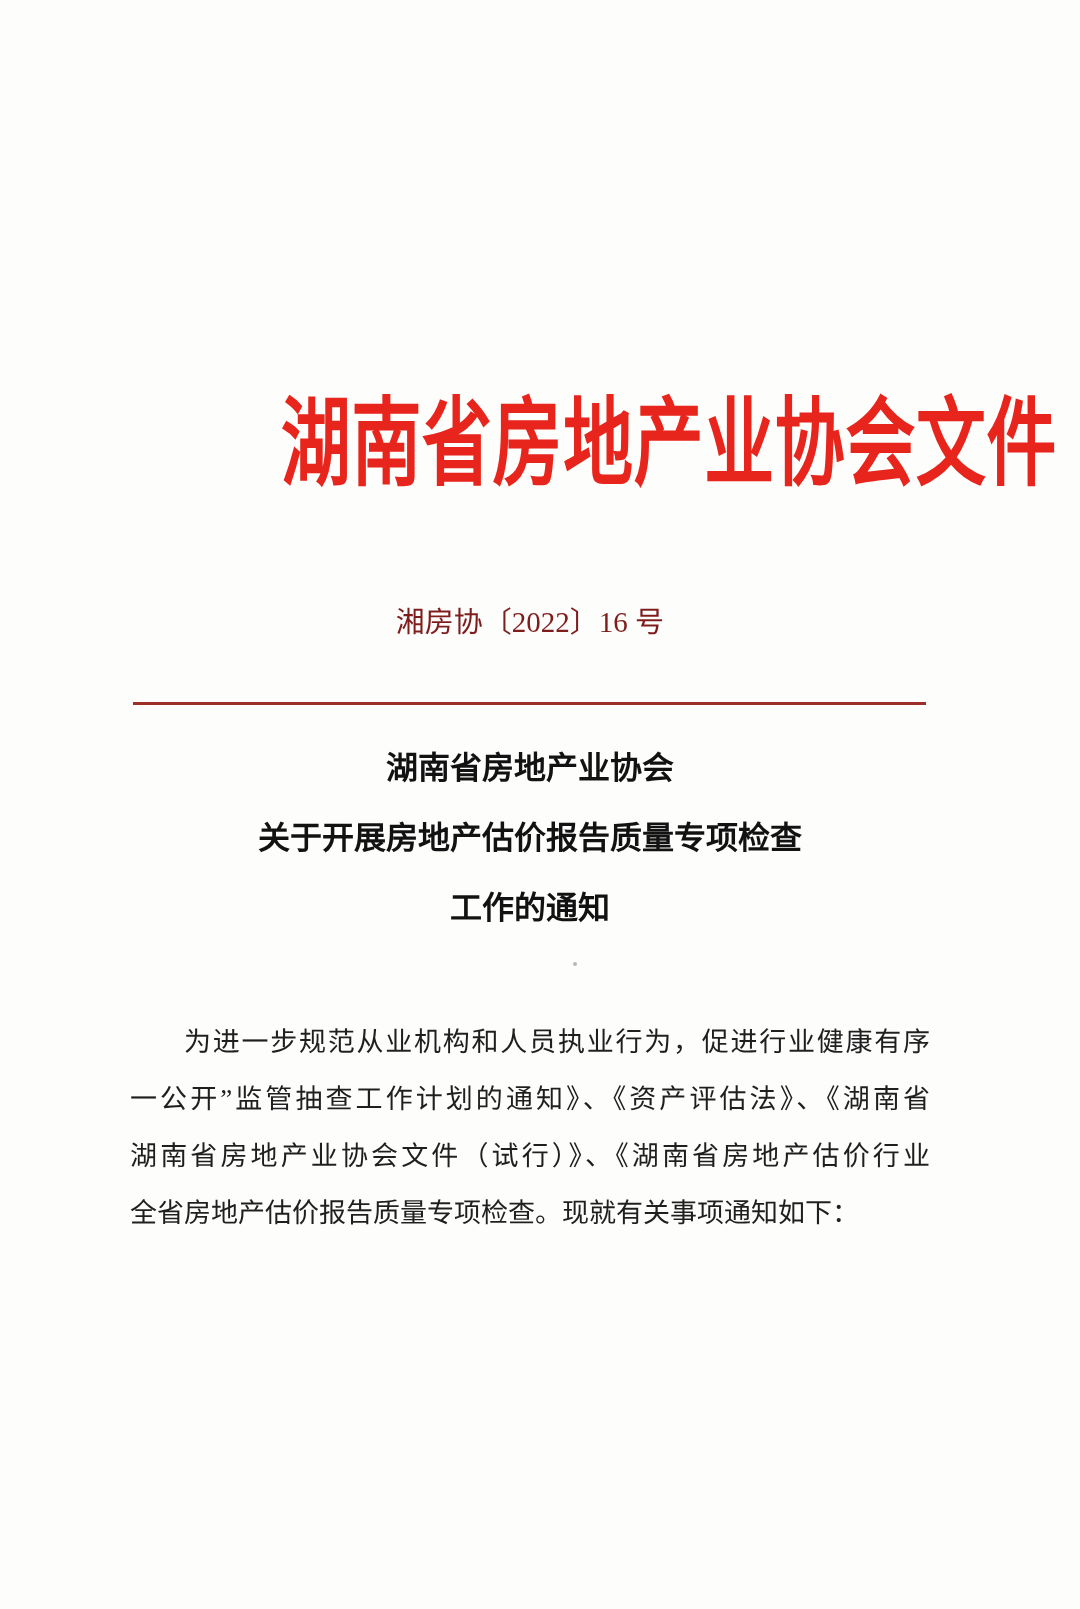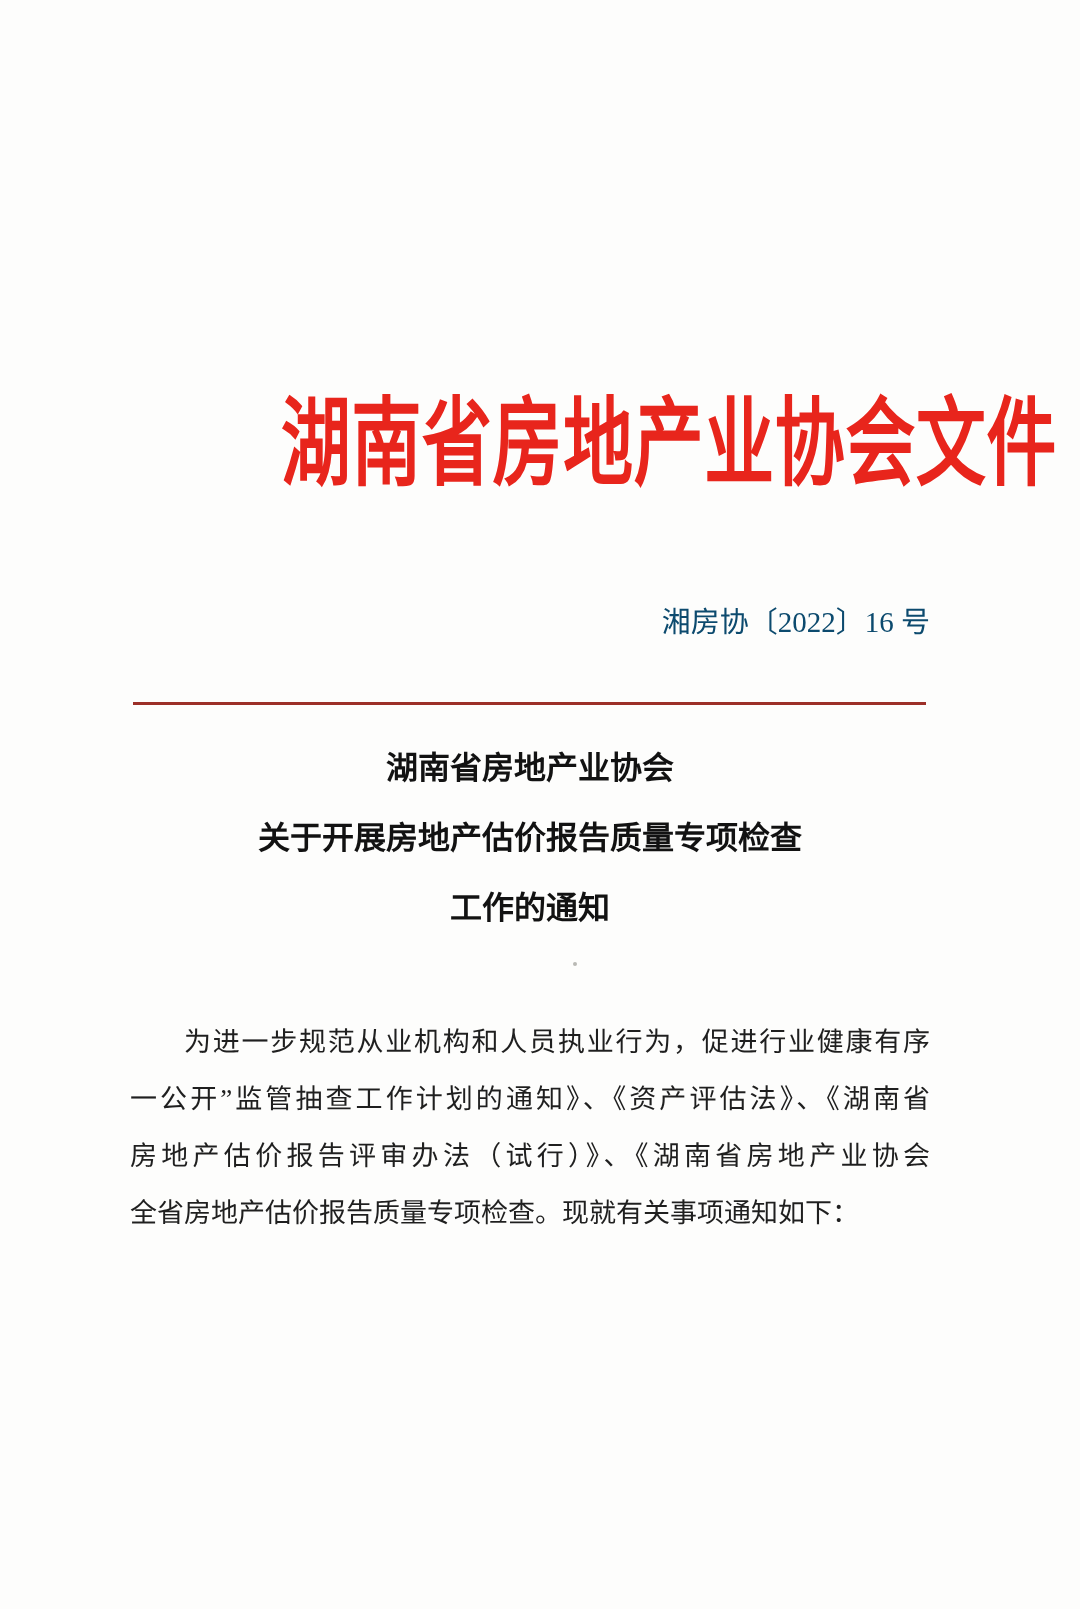--- a/index.html
+++ b/index.html
@@ -38,24 +38,24 @@
     font-size: 97px;
     font-weight: 700;
     color: var(--red);
     transform: scaleX(0.72);
     transform-origin: center;
     letter-spacing: 1px;
   }
   
   .doc-number {
     top: 602px;
-    text-align: right;
+    text-align: center;
     font-size: 29px;
     line-height: 40px;
-    color: #0c4a6e;
+    color: #7f1d1d;
   }
   
   .red-rule {
     position: absolute;
     left: 133px;
     top: 702px;
     width: 793px;
     height: 3px;
     background: var(--rule-red);
   }
@@ -113,17 +113,17 @@
     <div>湖南省房地产业协会</div>
     <div>关于开展房地产估价报告质量专项检查</div>
     <div>工作的通知</div>
   </div>
 
   <div class="scan-dot"></div>
 
   <div class="content body-text">
     <div class="line just indent">为进一步规范从业机构和人员执业行为，促进行业健康有序</div>
     <div class="line just">一公开”监管抽查工作计划的通知》、《资产评估法》、《湖南省</div>
-    <div class="line just">房地产估价报告评审办法（试行）》、《湖南省房地产业协会</div>
+    <div class="line just">湖南省房地产业协会文件（试行）》、《湖南省房地产估价行业</div>
     <div class="line">全省房地产估价报告质量专项检查。现就有关事项通知如下：</div>
   </div>
 
 </div>
 
 </body></html>

